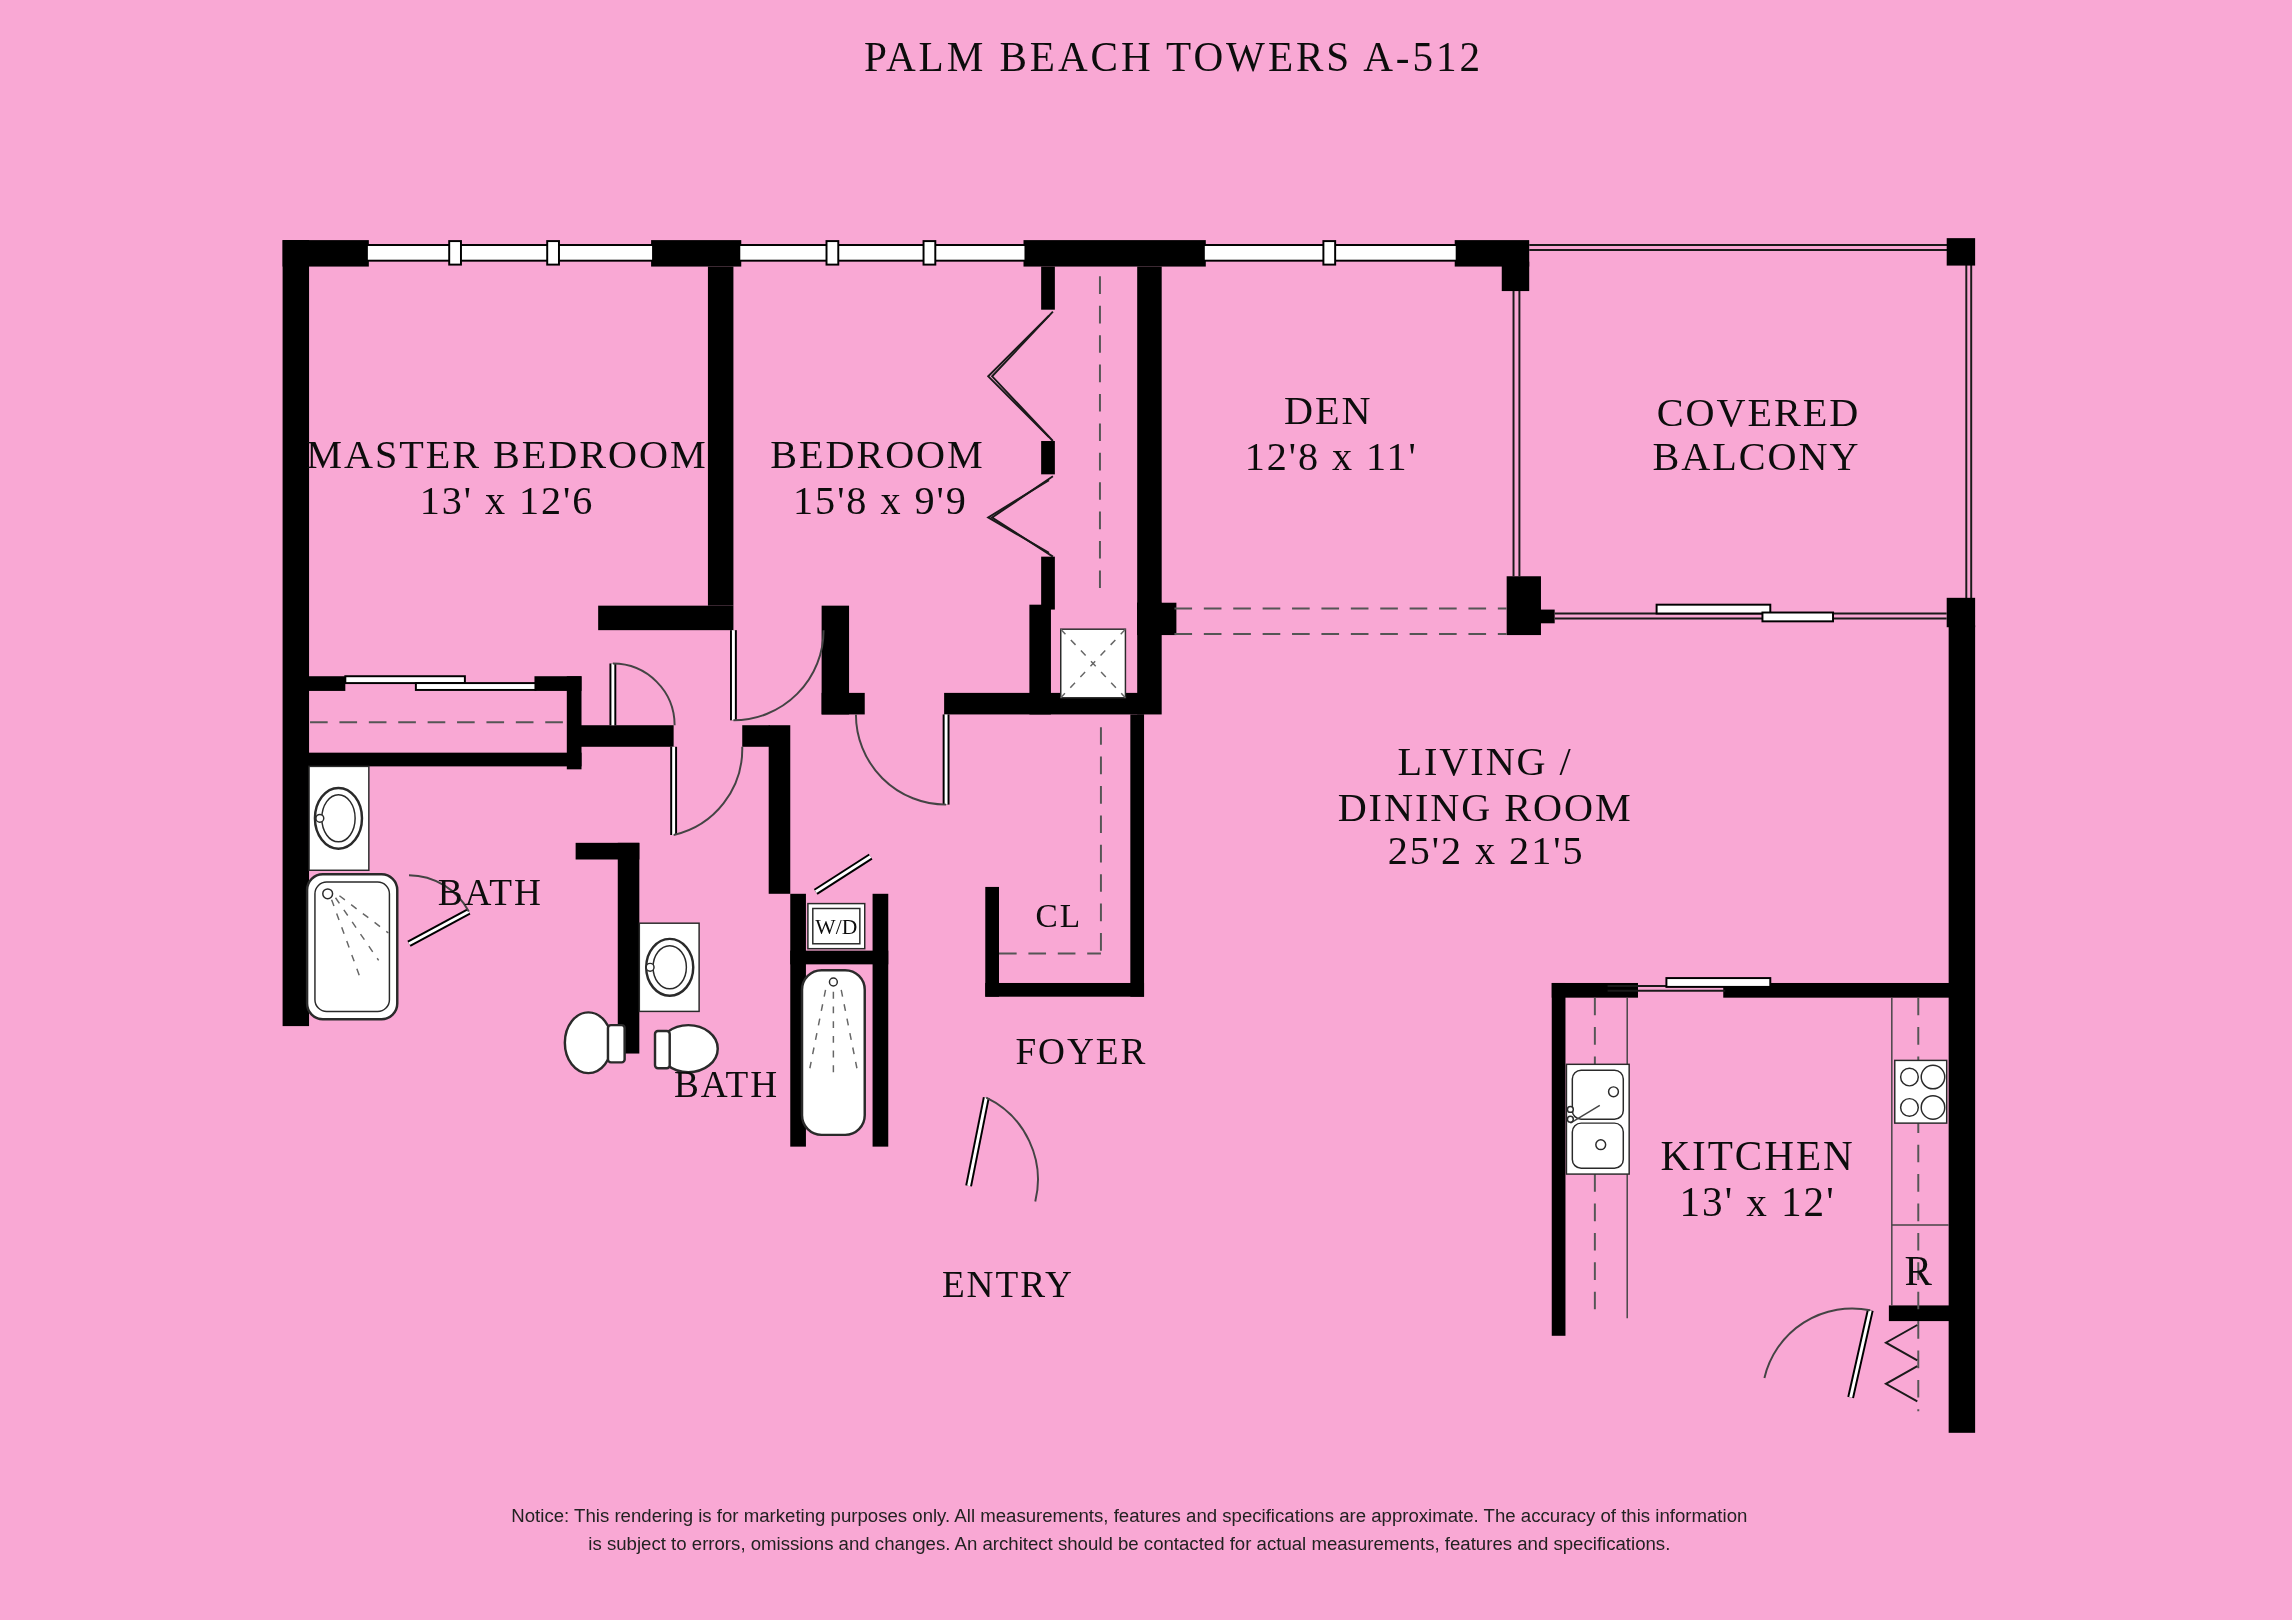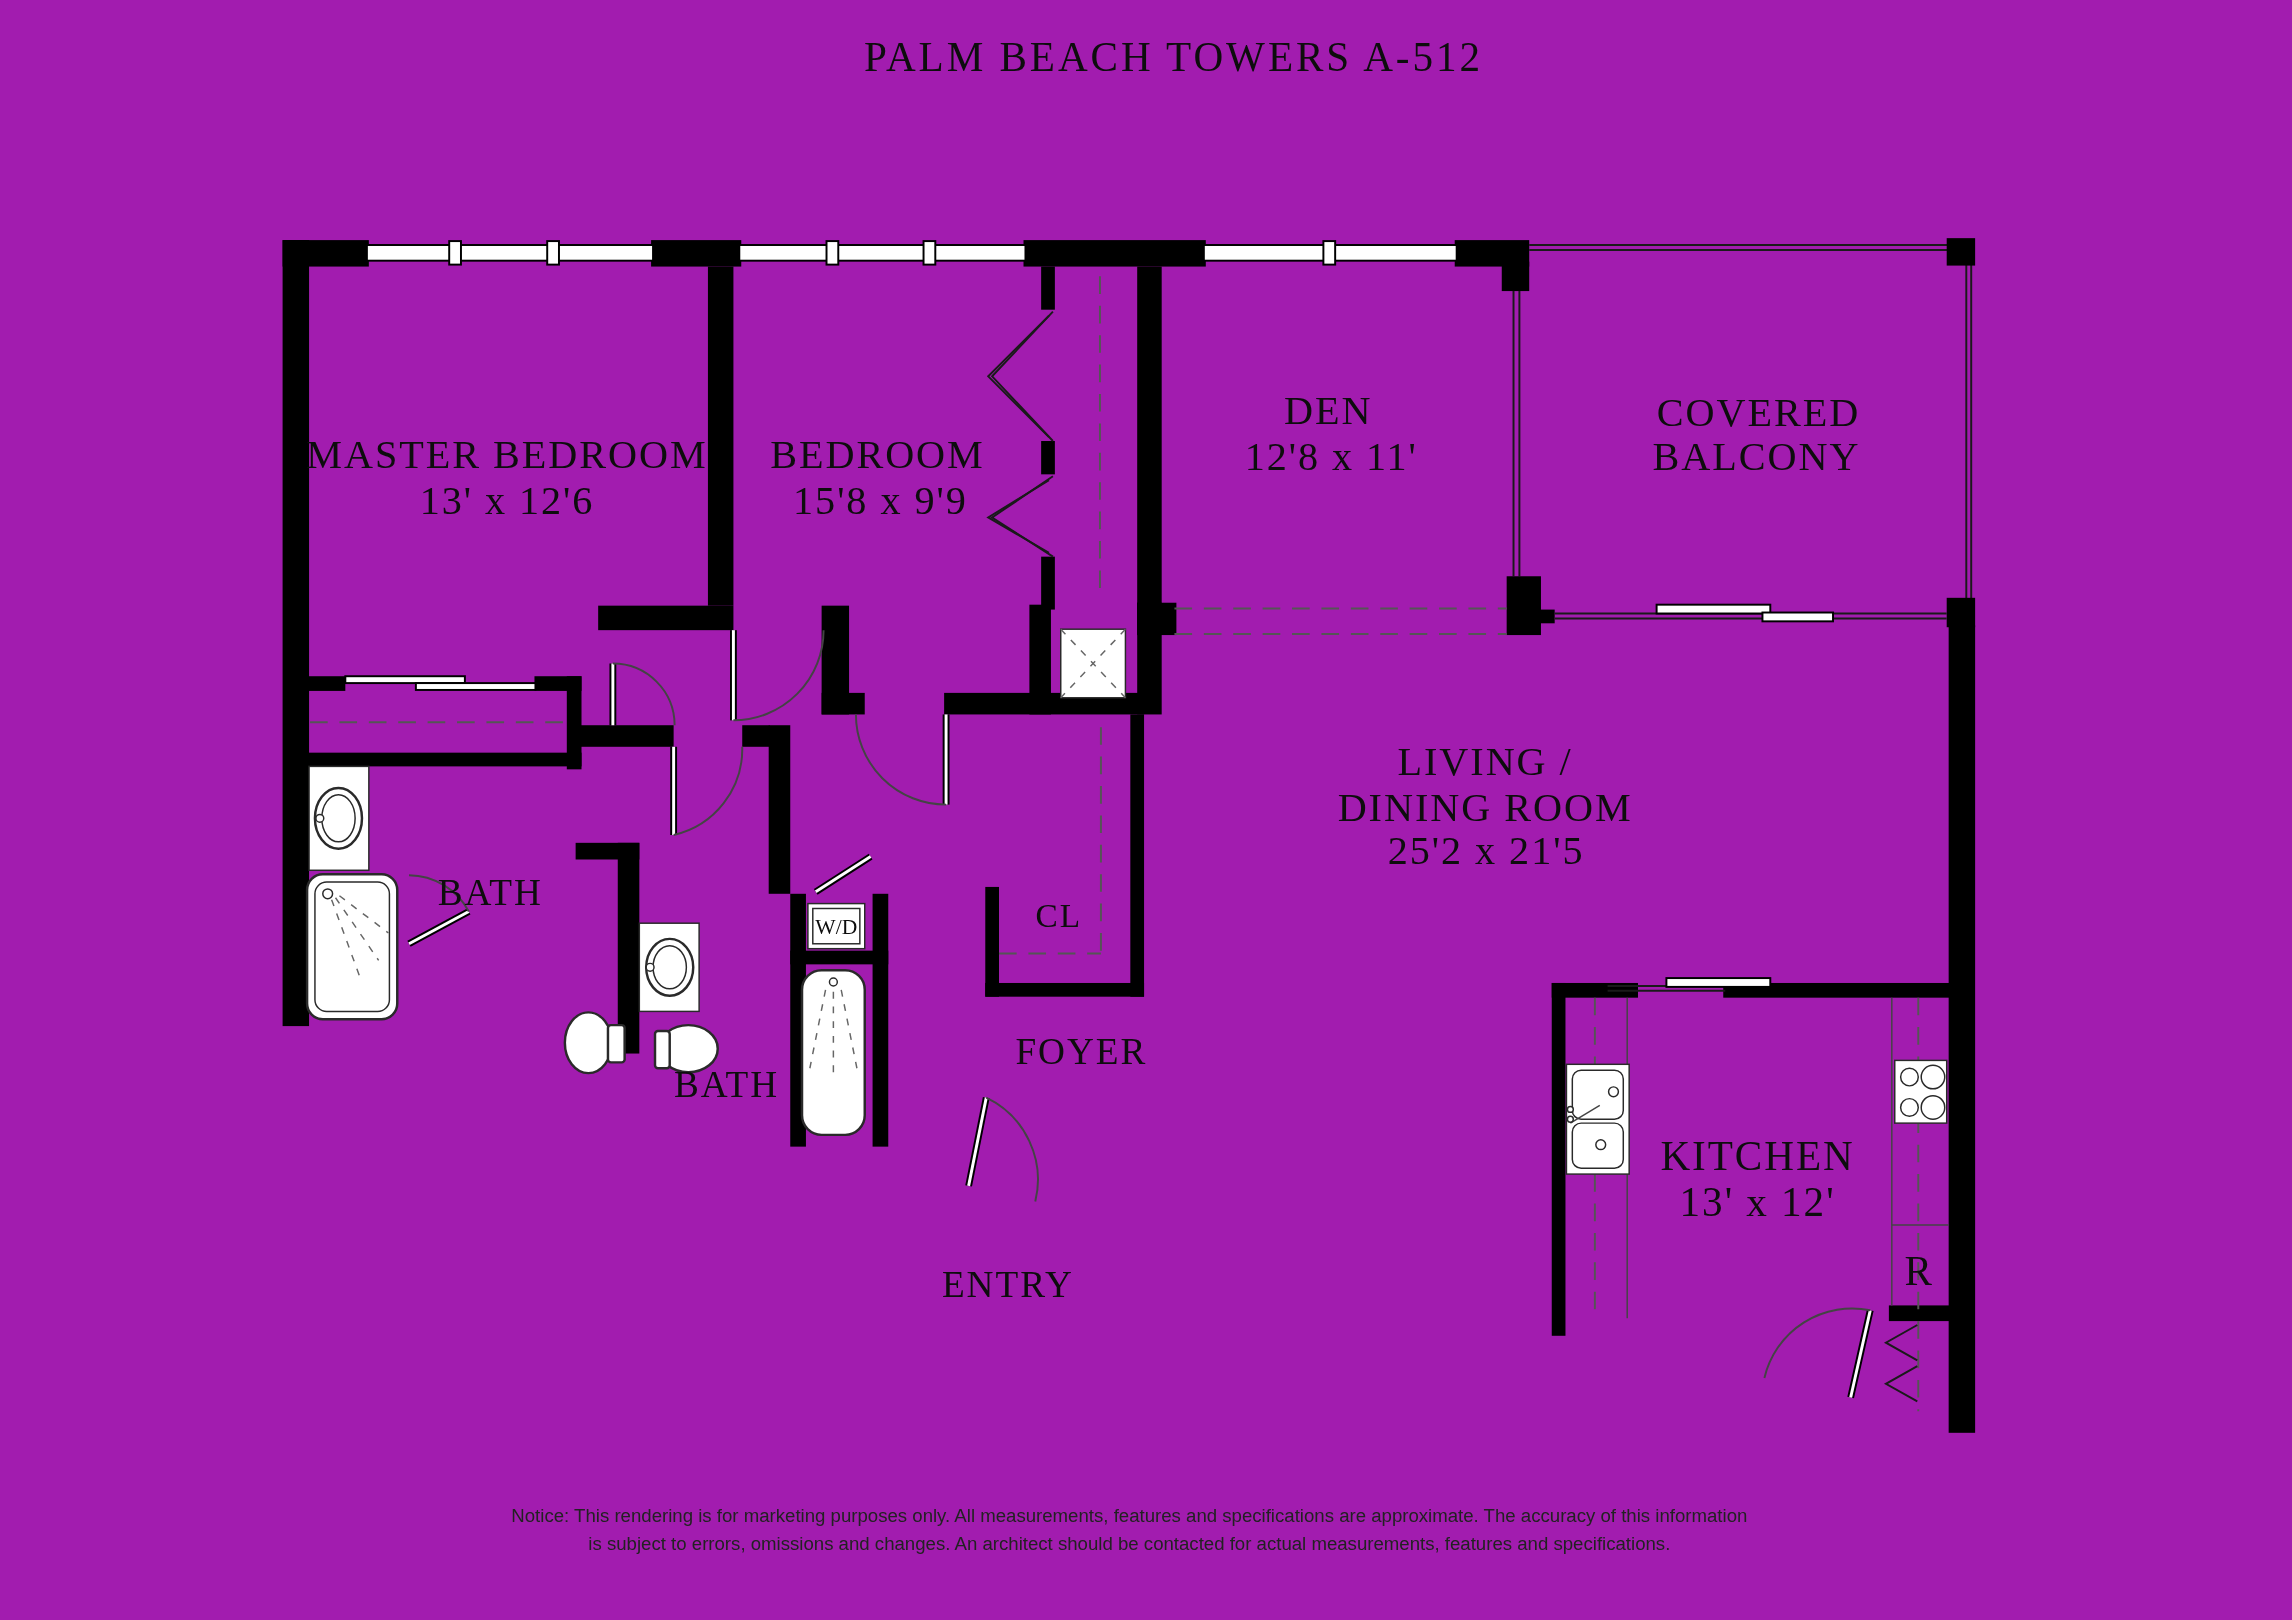--- a/index.html
+++ b/index.html
@@ -1,16 +1,16 @@
 <!DOCTYPE html>
 <html><head>
 <meta charset="utf-8">
 <style>
   html,body{margin:0;padding:0;background:#ffffff;}
-  .stage{position:relative;width:2293px;height:1620px;background:#a21caf;overflow:hidden;
+  .stage{position:relative;width:2293px;height:1620px;background:#f9a8d4;overflow:hidden;
          font-family:"Liberation Serif","DejaVu Serif",serif;}
   svg{position:absolute;left:0;top:0;}
   .wall{fill:#000;stroke:none;}
   .thin{stroke:#1a1a1a;stroke-width:2;fill:none;}
   .thin2{stroke:#444;stroke-width:1.5;fill:none;}
   .dash{stroke:#555;stroke-width:2;fill:none;stroke-dasharray:18 12;}
   .dashfine{stroke:#666;stroke-width:1.5;fill:none;stroke-dasharray:7 8;}
   .arc{stroke:#444;stroke-width:2;fill:none;}
   .leafB{stroke:#000;stroke-width:7;fill:none;}
   .leafW{stroke:#fff;stroke-width:3;fill:none;}

